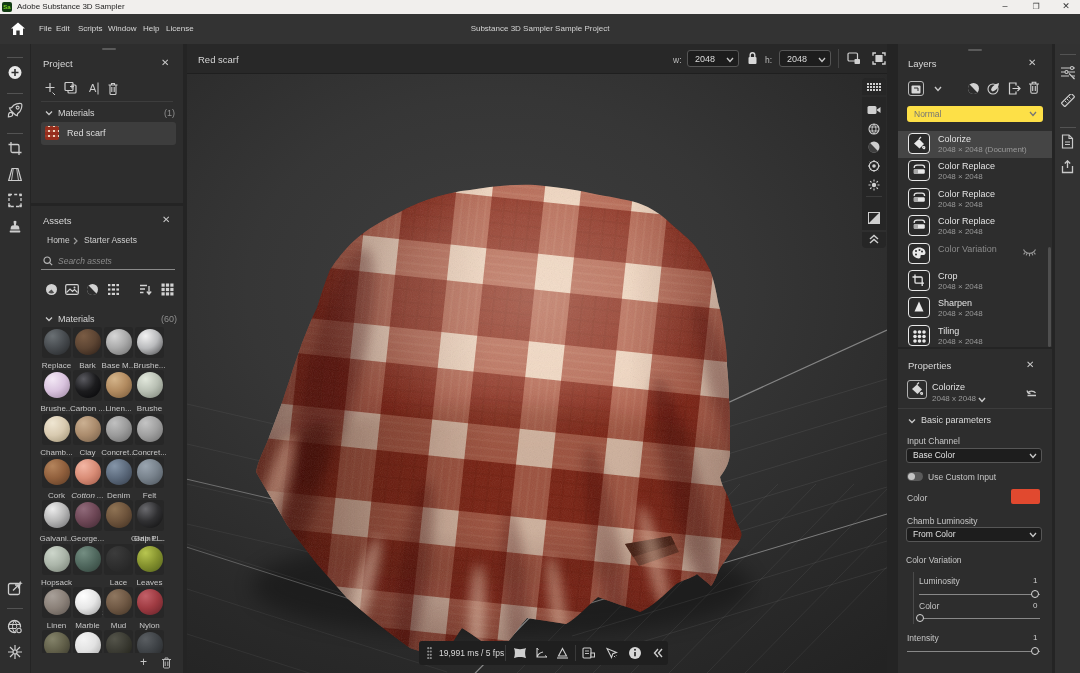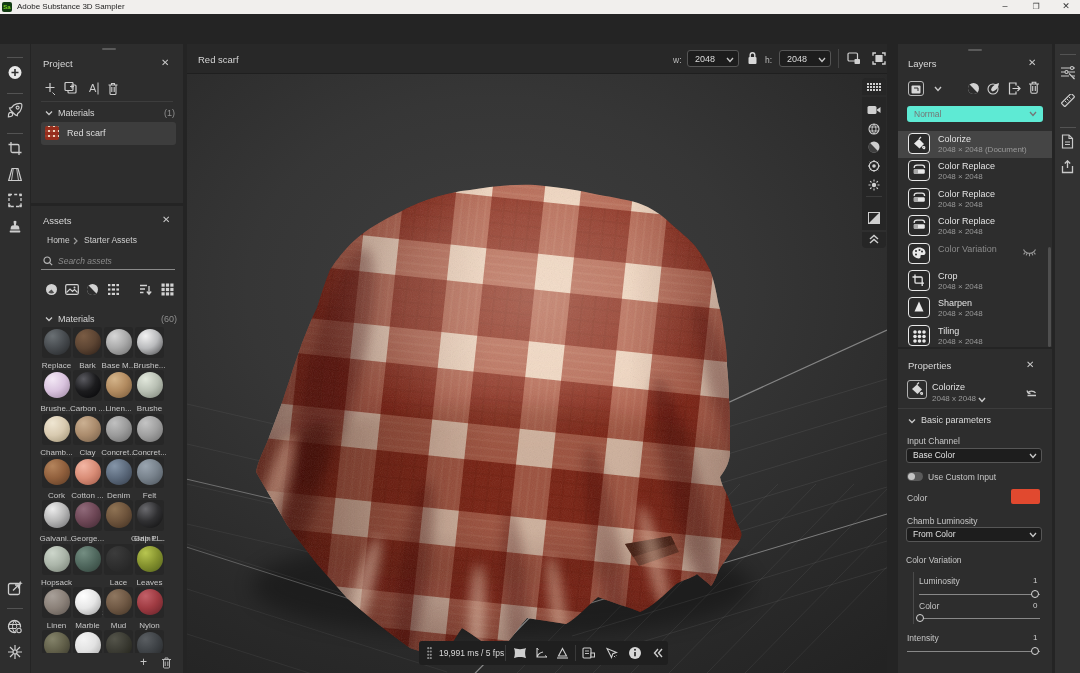--- a/index.html
+++ b/index.html
@@ -59,20 +59,32 @@
 <div id="stage">
 
 <div id="titlebar" class="abs">
   <div class="sa abs">Sa</div>
   <div class="ttl abs">Adobe Substance 3D Sampler</div>
   <div class="winbtn abs" style="left:998px;">–</div>
   <div class="winbtn abs" style="left:1029px;font-size:8px;">❐</div>
   <div class="winbtn abs" style="left:1059px;">✕</div>
 </div>
 
+<div id="menubar" class="abs">
+  <svg class="abs" style="left:10px;top:7px;" width="16" height="16" viewBox="0 0 16 16">
+    <path d="M8 1.5 L15 7.5 L13 7.5 L13 14 L9.7 14 L9.7 9.5 L6.3 9.5 L6.3 14 L3 14 L3 7.5 L1 7.5 Z" fill="#ffffff"></path>
+  </svg>
+  <div class="mi abs" style="left:39px;">File</div>
+  <div class="mi abs" style="left:56px;">Edit</div>
+  <div class="mi abs" style="left:78px;">Scripts</div>
+  <div class="mi abs" style="left:108px;">Window</div>
+  <div class="mi abs" style="left:143px;">Help</div>
+  <div class="mi abs" style="left:166px;">License</div>
+  <div class="center abs">Substance 3D Sampler Sample Project</div>
+</div>
 
 <div id="leftbar" class="abs">
   <div class="lb-div abs" style="top:13px;"></div>
   <svg class="licon abs" style="top:21px;" width="30" height="15" viewBox="0 0 30 15">
     <circle cx="15" cy="7.5" r="6.5" fill="#e8e8e8"></circle>
     <path d="M15 4 v7 M11.5 7.5 h7" stroke="#2e2e2e" stroke-width="1.6"></path>
   </svg>
   <div class="lb-div abs" style="top:49px;"></div>
   <svg class="licon abs" style="top:58px;" width="30" height="16" viewBox="0 0 16 16">
     <path d="M9.5 1.8 C12 1.2 14.3 1.6 14.5 1.8 C14.7 2 14.9 4.3 14.3 6.7 C13.8 8.7 12.5 10.6 10.6 11.6 L10.3 13.6 L8.4 12.9 L3.3 7.8 L2.6 5.9 L4.6 5.6 C5.6 3.7 7.5 2.3 9.5 1.8 Z M2.2 11 C3 10.2 4.4 10.2 5.1 11 C5.9 11.7 5.9 13.1 5.1 13.9 C4.3 14.7 1.4 14.8 1.4 14.8 C1.4 14.8 1.4 11.8 2.2 11 Z" fill="none" stroke="#cdcdcd" stroke-width="1.2"></path>
@@ -247,21 +259,21 @@
         <div class="sph abs" style="left:74.5px;top:94.6px;width:26px;height:26px;background:radial-gradient(circle at 33% 27%, #c0c0c0 0%, #9b9b9b 48%, #6a6a6a 96%);"></div>
         <div class="slabel abs" style="left:69px;top:126.6px;width:37px;">Concret...</div>
         <div class="thumbcell abs" style="left:104px;top:92.6px;width:29px;height:31px;"></div>
         <div class="sph abs" style="left:105.5px;top:94.6px;width:26px;height:26px;background:radial-gradient(circle at 33% 27%, #c4c4c4 0%, #a0a0a0 48%, #707070 96%);"></div>
         <div class="slabel abs" style="left:100px;top:126.6px;width:37px;">Concret...</div>
         <div class="thumbcell abs" style="left:11px;top:135.89999999999998px;width:29px;height:31px;"></div>
         <div class="sph abs" style="left:12.5px;top:137.89999999999998px;width:26px;height:26px;background:radial-gradient(circle at 33% 27%, #b4845c 0%, #91603d 48%, #5e3d26 96%);"></div>
         <div class="slabel abs" style="left:7px;top:169.89999999999998px;width:37px;">Cork</div>
         <div class="thumbcell abs" style="left:42px;top:135.89999999999998px;width:29px;height:31px;"></div>
         <div class="sph abs" style="left:43.5px;top:137.89999999999998px;width:26px;height:26px;background:radial-gradient(circle at 33% 27%, #f3b6a4 0%, #d98d77 48%, #a05a48 96%);"></div>
-        <div class="slabel abs" style="left:38px;top:169.89999999999998px;width:37px;">Cotton ...</div>
+        <div class="slabel abs" style="left:38px;top:169.89999999999998px;width:37px;font-style:italic;">Cotton ...</div>
         <div class="thumbcell abs" style="left:73px;top:135.89999999999998px;width:29px;height:31px;"></div>
         <div class="sph abs" style="left:74.5px;top:137.89999999999998px;width:26px;height:26px;background:radial-gradient(circle at 33% 27%, #8595a8 0%, #5d6b7d 48%, #37404e 96%);"></div>
         <div class="slabel abs" style="left:69px;top:169.89999999999998px;width:37px;">Denim</div>
         <div class="thumbcell abs" style="left:104px;top:135.89999999999998px;width:29px;height:31px;"></div>
         <div class="sph abs" style="left:105.5px;top:137.89999999999998px;width:26px;height:26px;background:radial-gradient(circle at 33% 27%, #9aa5b0 0%, #78828c 48%, #4e565e 96%);"></div>
         <div class="slabel abs" style="left:100px;top:169.89999999999998px;width:37px;">Felt</div>
         <div class="thumbcell abs" style="left:11px;top:179.2px;width:29px;height:31px;"></div>
         <div class="sph abs" style="left:12.5px;top:181.2px;width:26px;height:26px;background:radial-gradient(circle at 33% 27%, #ececec 0%, #b6b6b6 48%, #707072 96%);"></div>
         <div class="slabel abs" style="left:7px;top:213.2px;width:37px;">Galvani...</div>
         <div class="thumbcell abs" style="left:42px;top:179.2px;width:29px;height:31px;"></div>
@@ -577,21 +589,21 @@
     <circle cx="6" cy="7" r="5" fill="none" stroke="#d2d2d2" stroke-width="1.1"></circle>
     <path d="M4 8 C5 4 8 2 12 1 C11.5 5 9.5 8.5 5.5 9.5 Z" fill="#d2d2d2"></path>
   </svg>
   <svg class="abs" style="left:110px; top:38px;" width="13" height="13" viewBox="0 0 13 13">
     <path d="M8 3.5 V1 H1.5 V12 H8 V9.5" fill="none" stroke="#d2d2d2" stroke-width="1.2"></path>
     <path d="M4.5 6.5 H12 M9.5 4 L12 6.5 L9.5 9" fill="none" stroke="#d2d2d2" stroke-width="1.2"></path>
   </svg>
   <svg class="abs" style="left:130px; top:37px;" width="12" height="13" viewBox="0 0 12 13">
     <path d="M1 3 h10 M2.8 3 v8 a1.2 1.2 0 0 0 1.2 1.2 h4 a1.2 1.2 0 0 0 1.2 -1.2 V3 M4.7 5 v5 M7.3 5 v5 M4.2 3 V1.2 h3.6 V3" fill="none" stroke="#d2d2d2" stroke-width="1.1"></path>
   </svg>
-  <div class="abs" style="left:9px; top:62px; width:136px; height:16px; background:#5eead4; border-radius:3px;">
+  <div class="abs" style="left:9px; top:62px; width:136px; height:16px; background:#fde047; border-radius:3px;">
     <div class="abs" style="left:7px; top:3px; color:#757575; font-size:8.5px;">Normal</div>
     <svg class="abs" style="left:122px; top:5px;" width="8" height="6" viewBox="0 0 8 6">
           <path d="M1 1 L4 4.5 L7 1" stroke="#757575" stroke-width="1.3" fill="none"></path>
         </svg>
   </div>
   <div id="layerlist" class="abs" style="left:0; top:87px; width:154px; height:216px; overflow:hidden;">
         <div class="lrow abs" style="top:0px;background:#454545;">
           <div class="ibox"><svg width="20" height="19" viewBox="0 0 20 19">
               <path d="M5 9.5 L10 5 L15 10 L10.5 14.5 Z" fill="#e8e8e8"></path>
               <path d="M10 5 L12 3 M13.5 13 C14 14.8 15.8 15.3 15.8 13.6 C15.8 12.7 14.6 12 13.5 13 Z" stroke="#e8e8e8" stroke-width="1.2" fill="none"></path>

